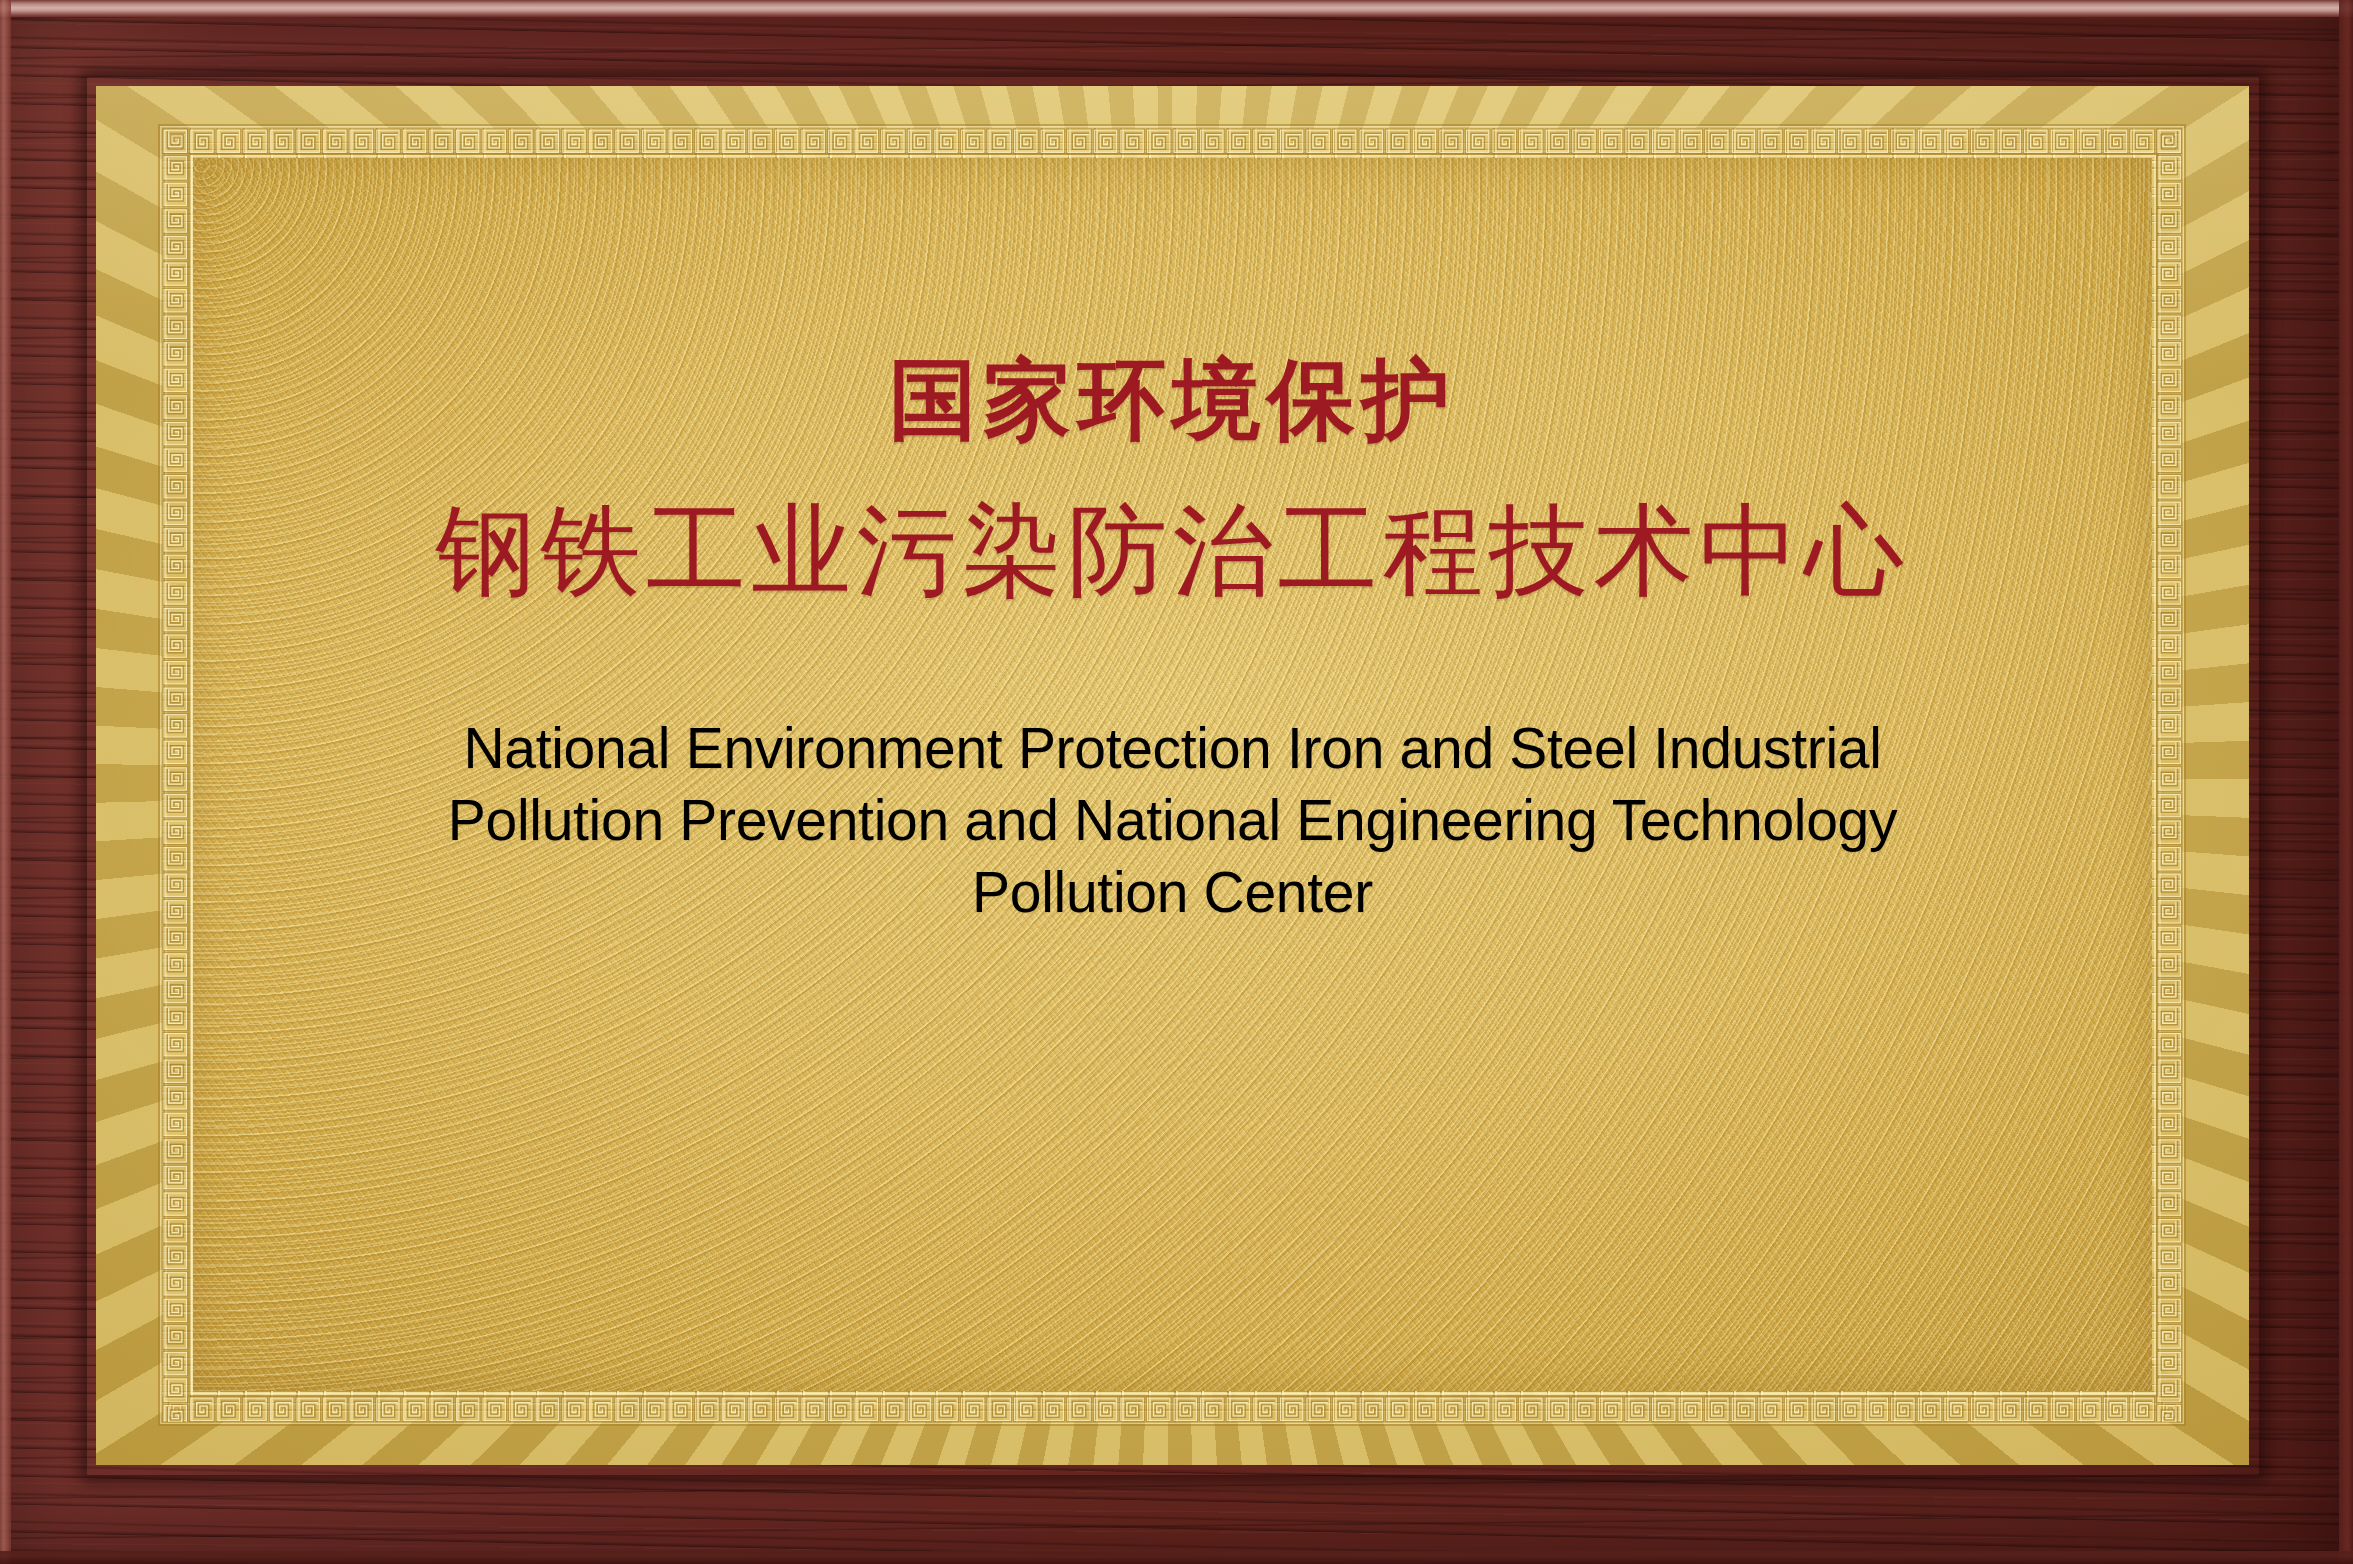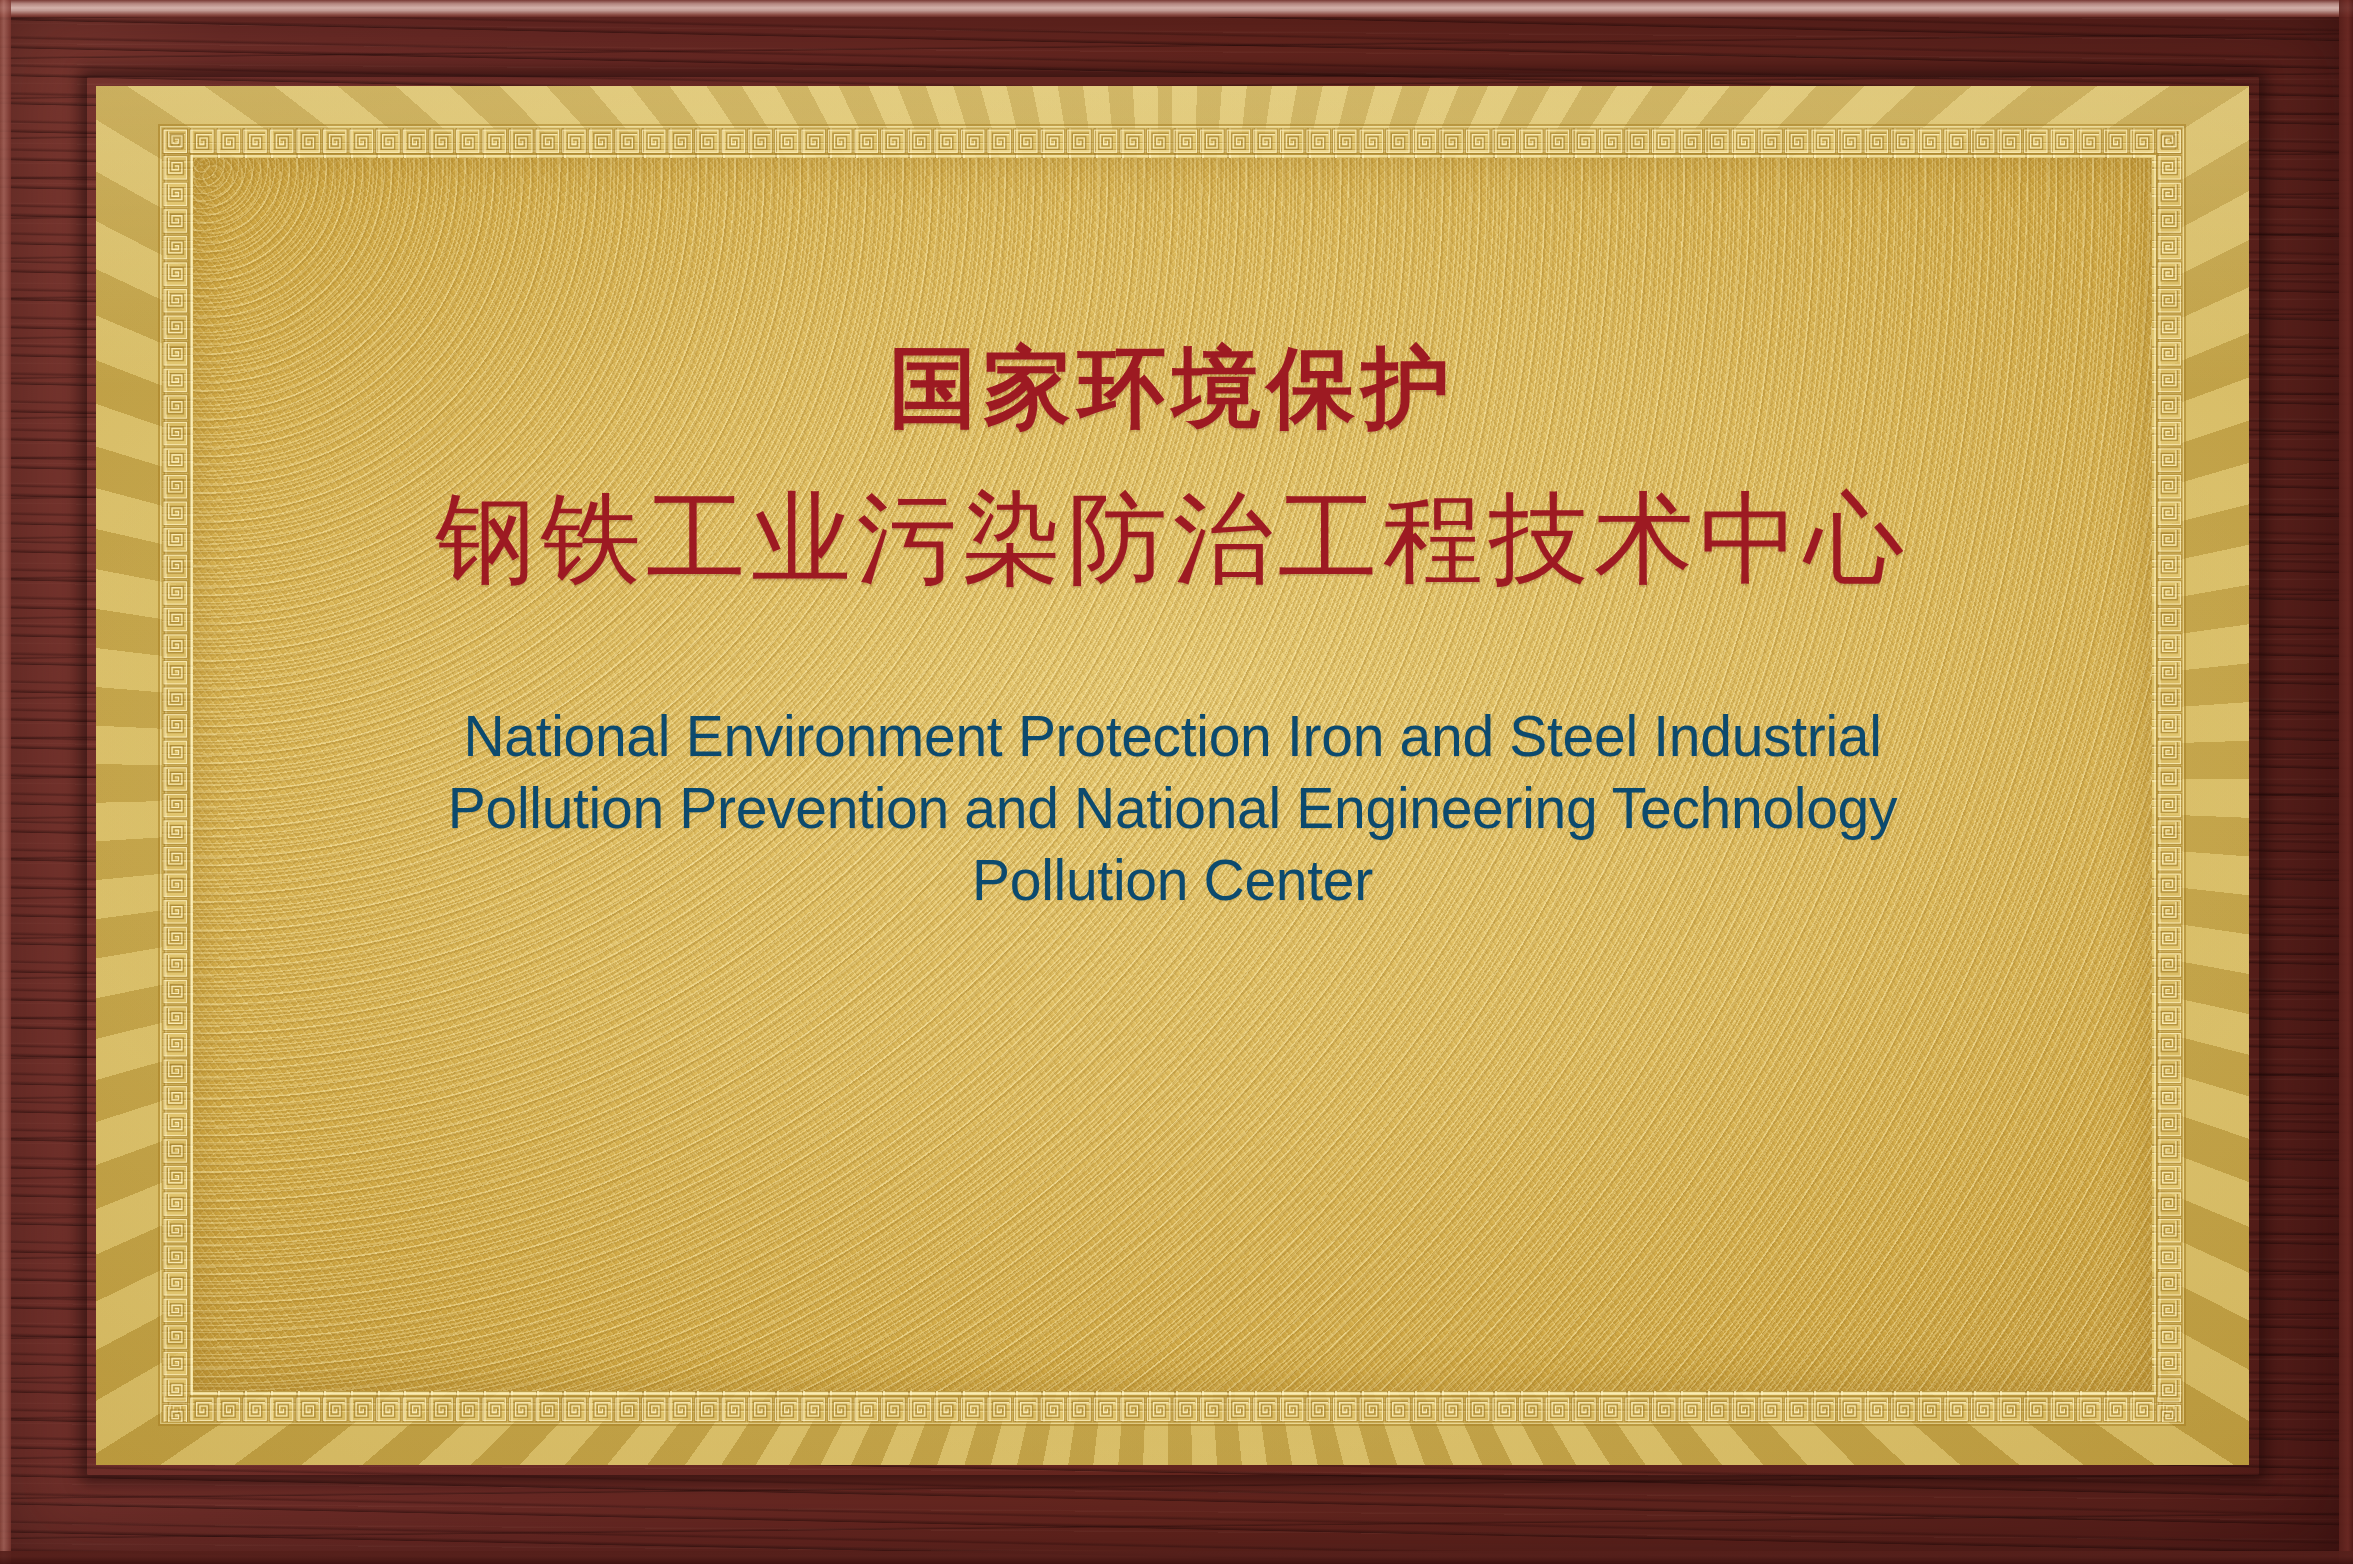--- a/index.html
+++ b/index.html
@@ -140,21 +140,21 @@
       repeating-radial-gradient(circle at 8.6px 6px, rgba(255,244,190,.30) 0 1.3px, rgba(170,130,40,.22) 1.3px 3.3px, rgba(0,0,0,0) 3.3px 7.3px),
       repeating-radial-gradient(circle at 20.6px 18px, rgba(255,240,180,.22) 0 2px, rgba(160,120,36,.18) 2px 4px, rgba(0,0,0,0) 4px 9.3px),
       repeating-linear-gradient(54deg, rgba(255,245,195,.16) 0 1.3px, rgba(150,112,30,.12) 1.3px 3.3px, rgba(0,0,0,0) 3.3px 6px),
       repeating-linear-gradient(-38deg, rgba(255,245,195,.12) 0 1.3px, rgba(150,112,30,.10) 1.3px 2.7px, rgba(0,0,0,0) 2.7px 6.6px),
       radial-gradient(ellipse 78% 72% at 50% 44%, #e8cb74 0%, #ddba5c 48%, #cfa743 80%, #c39a3a 100%);
     box-shadow:inset 0 0 40px rgba(140,100,20,.30);
   }
 
   
   #text-layer{
-    position:absolute;left:97px;top:68px;width:1959px;height:1233px;
+    position:absolute;left:97px;top:80px;width:1959px;height:1233px;
     display:flex;flex-direction:column;align-items:center;
   }
   .cn-line-1{
     margin-top:190px;
     font-family:"DejaVu Sans","Liberation Sans",sans-serif;
     font-weight:700;
     font-size:88px;
     letter-spacing:6.6px;
     line-height:1.0;
     color:#9d1a22;
@@ -167,21 +167,21 @@
     font-size:100px;
     letter-spacing:5.3px;
     line-height:1.0;
     color:#9d1a22;
     text-shadow:0 2px 1.3px rgba(90,40,10,.18);
   }
   #en-block{
     margin-top:112px;
     width:1542px;
     text-align:center;
-    color:#0c4a6e;
+    color:#000000;
     font-family:"Liberation Sans","DejaVu Sans",sans-serif;
     font-weight:400;
     font-size:57px;
     line-height:1.26;
     letter-spacing:-0.3px;
     text-shadow:0 1.3px 1.3px rgba(90,40,10,.14);
   }
   #en-block div{white-space:nowrap;}
 </style>
 </head>

